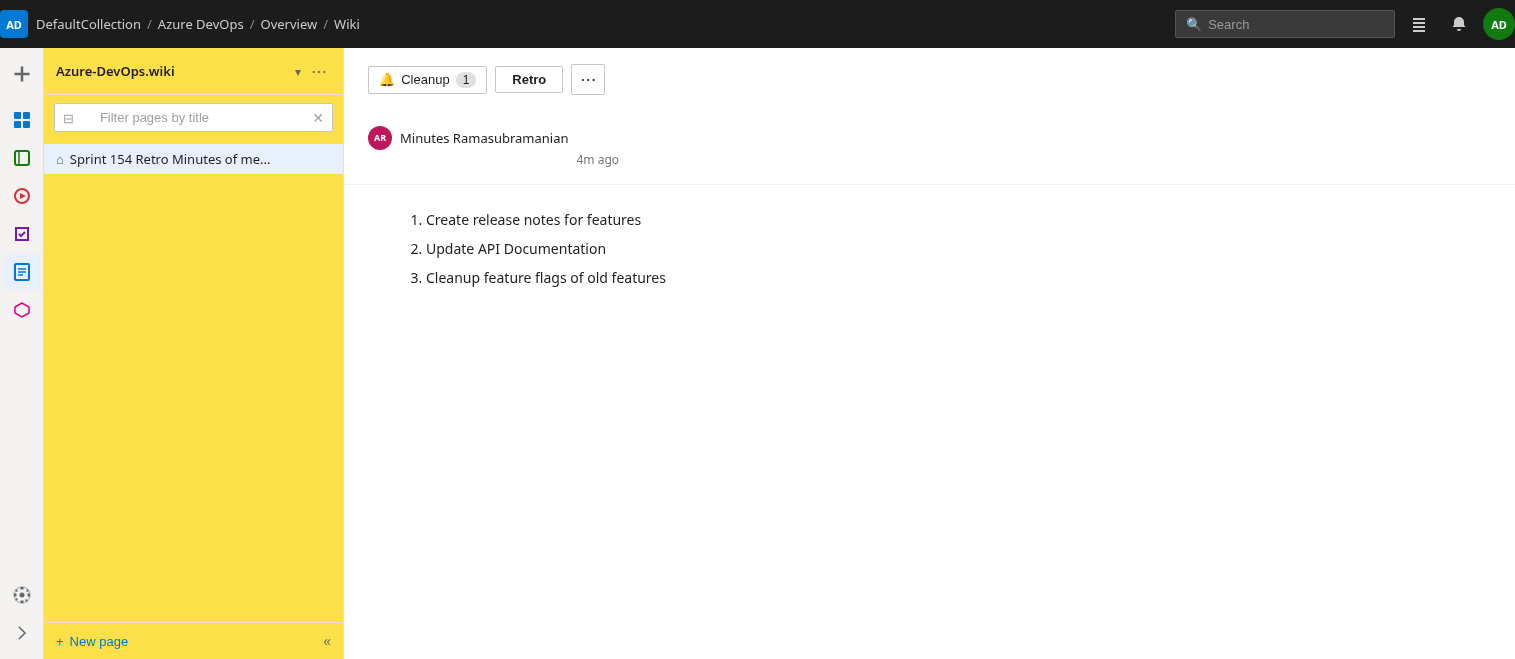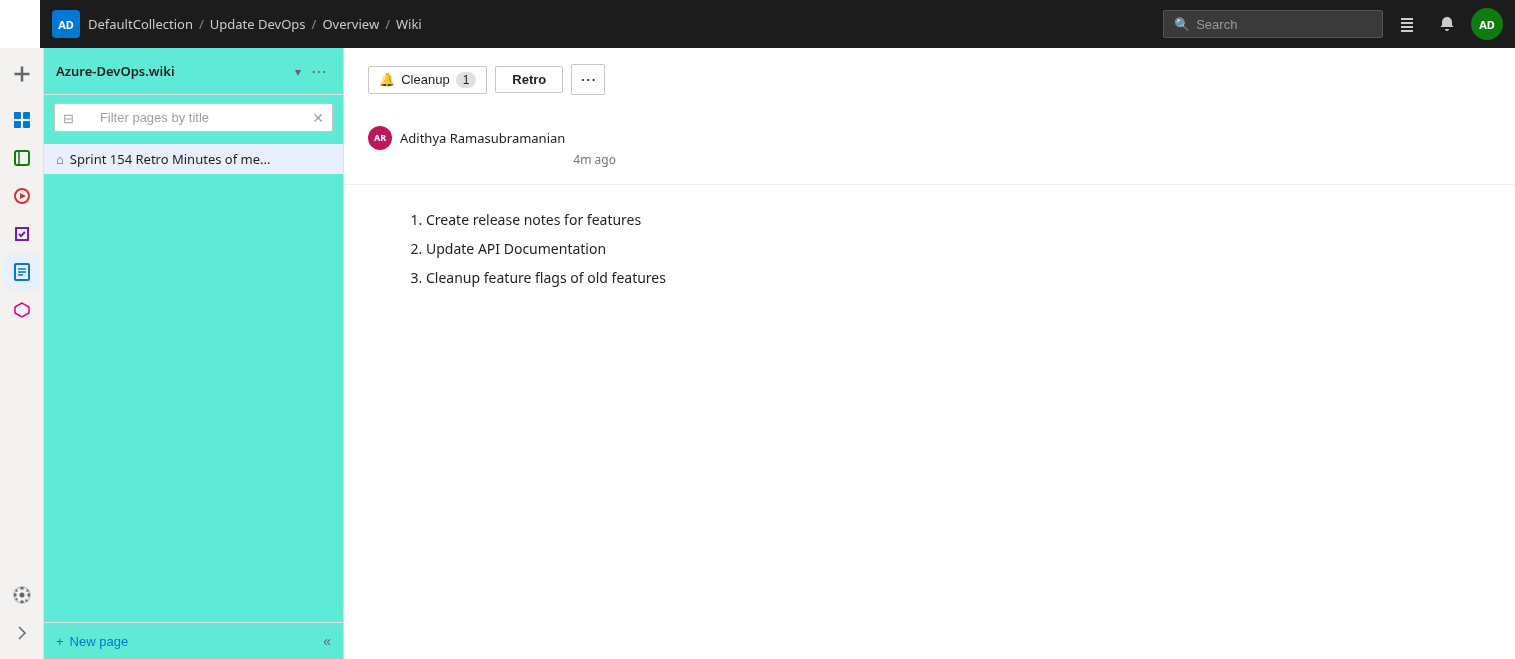--- a/index.html
+++ b/index.html
@@ -4,24 +4,23 @@
   <style>
     * { box-sizing: border-box; margin: 0; padding: 0; }
     body { font-family: 'Segoe UI', system-ui, sans-serif; font-size: 14px; color: #1f1f1f; background: #fff; height: 659px; overflow: hidden; display: flex; flex-direction: column; }
 
     
     .topbar {
       height: 48px;
       background: #1c1c1c;
       display: flex;
       align-items: center;
-      padding: 0 12px;
+      padding: 0 0;
       gap: 8px;
       flex-shrink: 0;
-      margin-left: 40px;
     }
     .topbar-logo {
       width: 28px; height: 28px;
       background: #0078d4;
       border-radius: 4px;
       display: flex; align-items: center; justify-content: center;
       color: white; font-weight: bold; font-size: 11px;
       flex-shrink: 0;
     }
     .topbar-breadcrumb {
@@ -96,21 +95,21 @@
     .icon-nav-item svg { width: 20px; height: 20px; }
     .icon-nav-bottom {
       margin-top: auto;
       padding-bottom: 8px;
       display: flex; flex-direction: column; align-items: center; gap: 2px;
     }
 
     
     .sidebar {
       width: 300px;
-      background: #5eead4;
+      background: #fde047;
       border-right: 1px solid #e0e0e0;
       display: flex;
       flex-direction: column;
       flex-shrink: 0;
       justify-content: space-between;
     }
     .sidebar-header {
       display: flex;
       align-items: center;
       padding: 10px 12px;
@@ -281,21 +280,21 @@
 </head>
 <body>
 
 <div class="topbar">
   <div class="topbar-logo">
     <span>AD</span>
   </div>
   <div class="topbar-breadcrumb">
     <a href="#">DefaultCollection</a>
     <span class="topbar-sep">/</span>
-    <a href="#">Update DevOps</a>
+    <a href="#">Azure DevOps</a>
     <span class="topbar-sep">/</span>
     <a href="#">Overview</a>
     <span class="topbar-sep">/</span>
     <a href="#">Wiki</a>
   </div>
   <div class="topbar-right">
     <div class="search-box">
       <span style="color:#999;font-size:13px;">🔍</span>
       <input type="text" placeholder="Search" style="">
     </div>
@@ -417,21 +416,21 @@
           <span>Cleanup</span>
           <span class="follow-count">1</span>
         </button>
         <button class="edit-btn">Retro</button>
         <button class="more-btn">⋯</button>
       </div>
     </div>
 
     <div class="content-meta">
       <div class="author-avatar">AR</div>
-      <span class="author-name">Adithya Ramasubramanian</span>
+      <span class="author-name">Minutes Ramasubramanian</span>
       <span class="meta-time">4m ago</span>
     </div>
 
     <div class="content-body">
       <ol class="action-list">
         <li>Create release notes for features</li>
         <li>Update API Documentation</li>
         <li>Cleanup feature flags of old features</li>
       </ol>
     </div>

